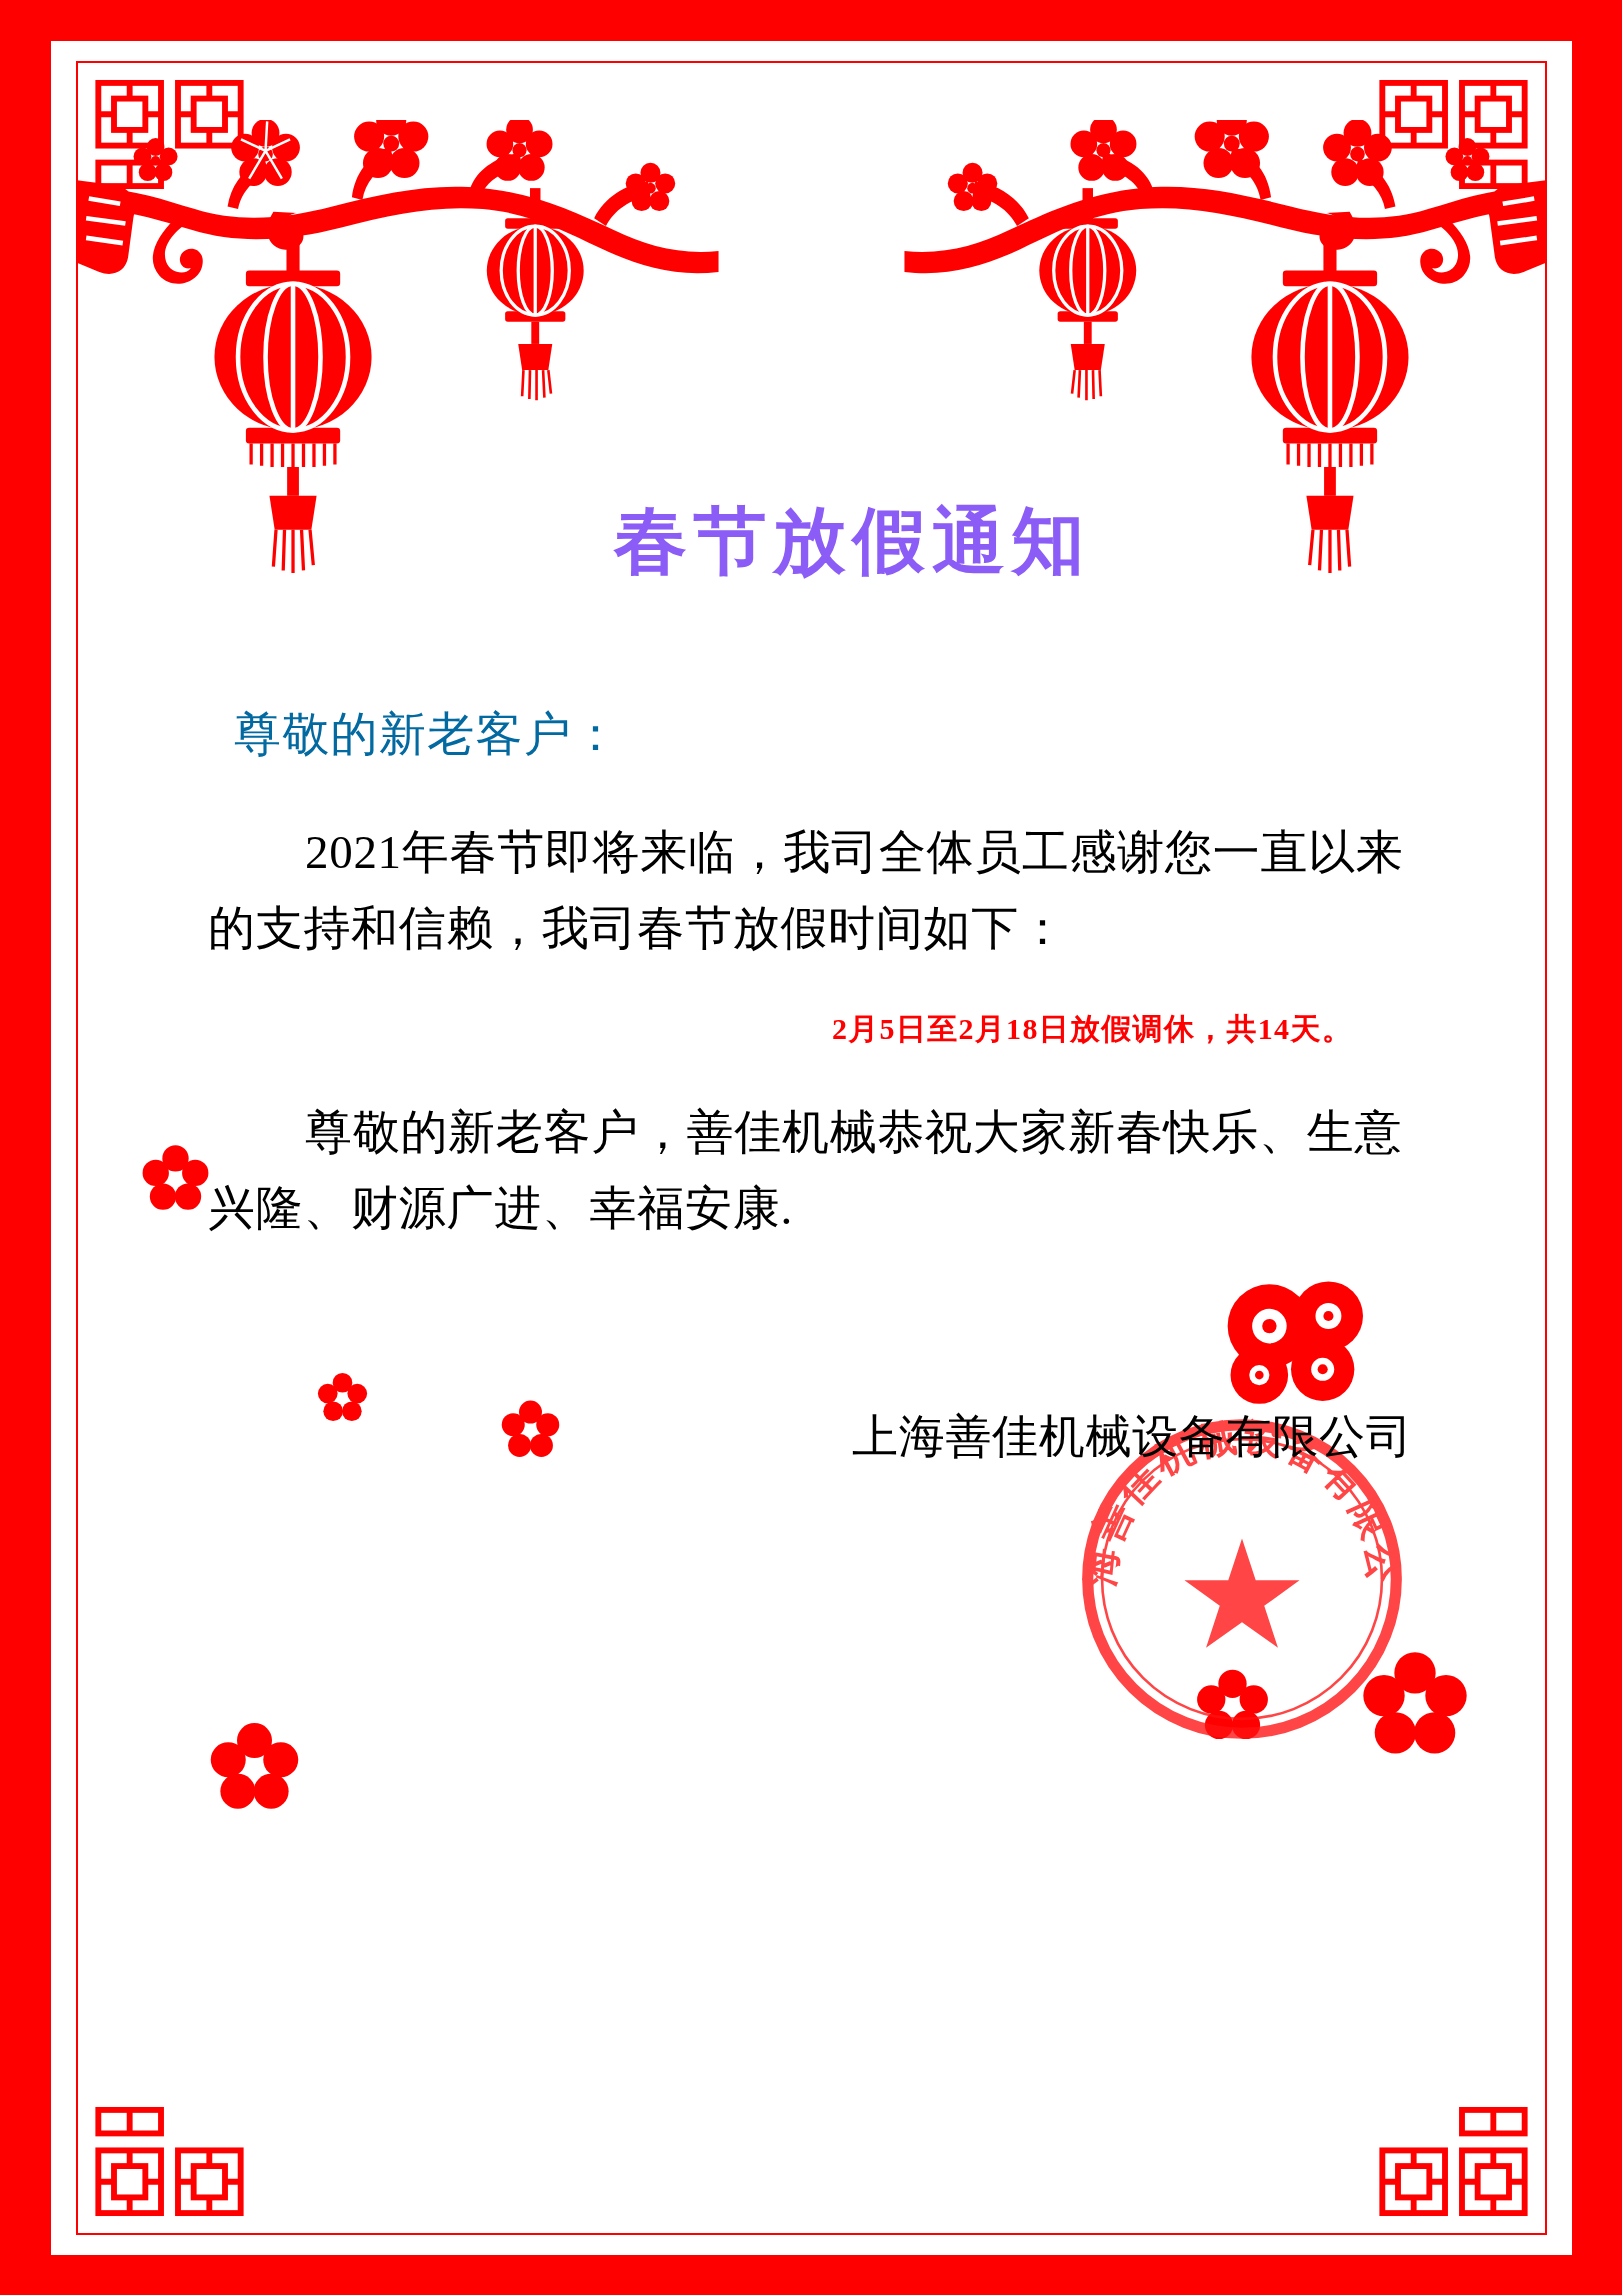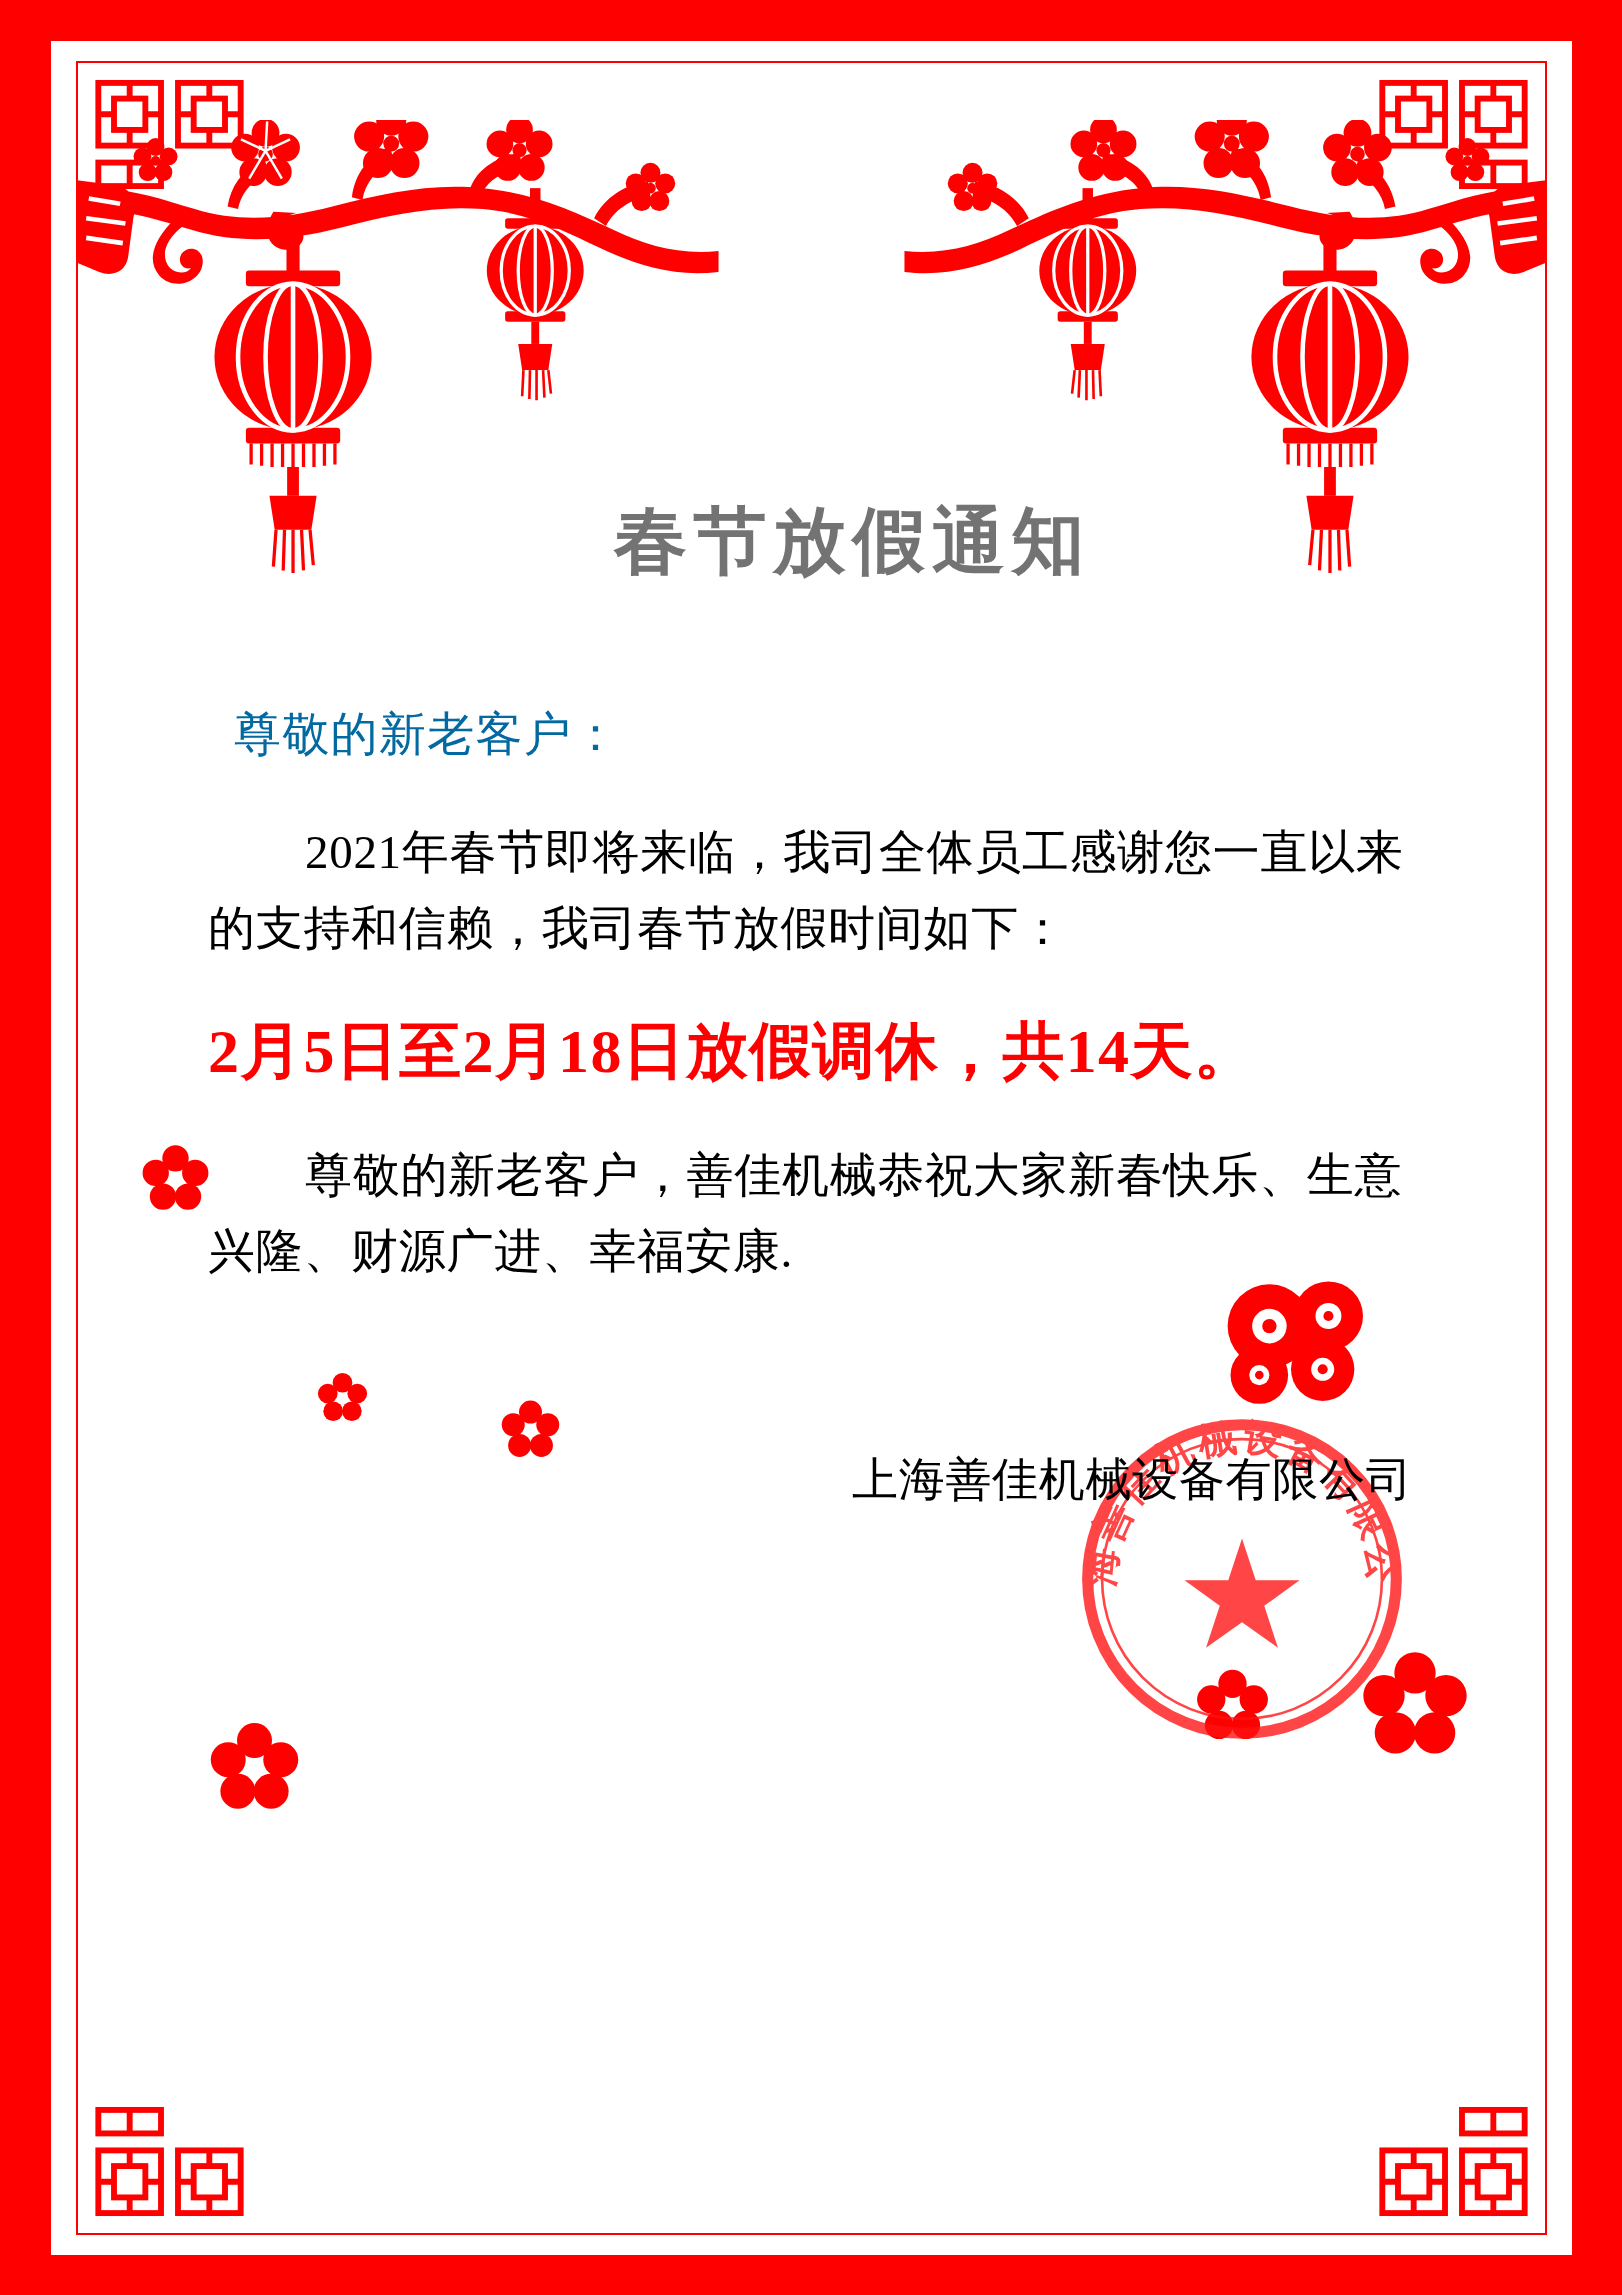--- a/index.html
+++ b/index.html
@@ -73,21 +73,21 @@
   
   .content {
     position: absolute;
     left: 157px;
     top: 452px;
     width: 1224px;
   }
 
   .doc-title {
     text-align: center;
-    color: #737373;
+    color: #8b5cf6;
     font-size: 73px;
     font-weight: bold;
     letter-spacing: 6.5px;
     margin: 0 0 111px 0;
     font-family: "Liberation Sans", "DejaVu Sans", sans-serif;
     padding-left: 65px;
   }
 
   .salutation {
     font-size: 47px;
@@ -99,24 +99,24 @@
   .body-para {
     font-size: 47px;
     color: #000000;
     line-height: 1.62;
     margin: 0 0 43px 0;
     text-indent: 97px;
     letter-spacing: 0.7px;
   }
 
   .highlight {
-    font-size: 62px;
+    font-size: 30px;
     color: #ff0000;
     font-weight: bold;
-    text-align: left;
+    text-align: right;
     margin: 0 0 44px 0;
     letter-spacing: 1.3px;
     padding-right: 79px;
   }
 
   .signature {
     margin-top: 157px;
     text-align: right;
     font-size: 46px;
     color: #000000;

